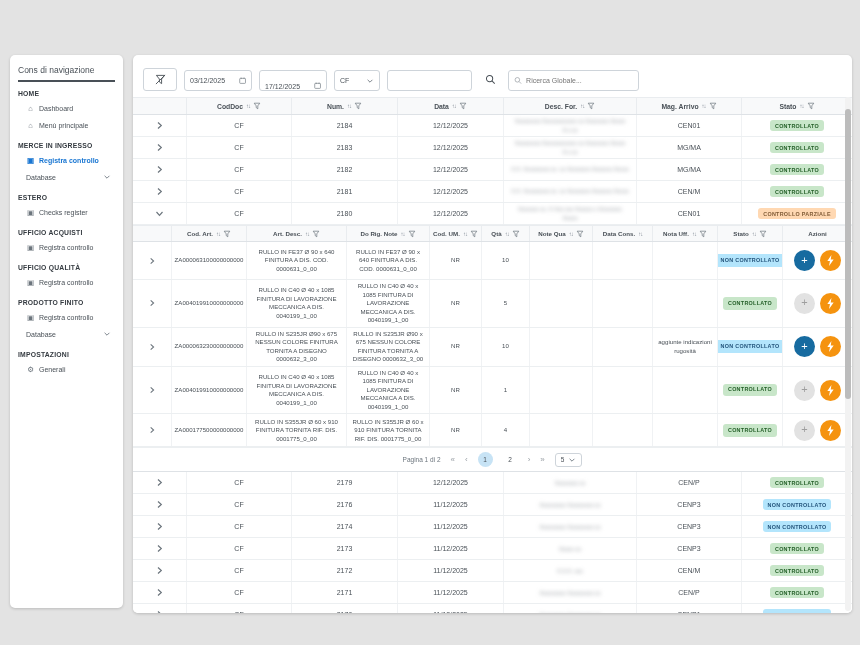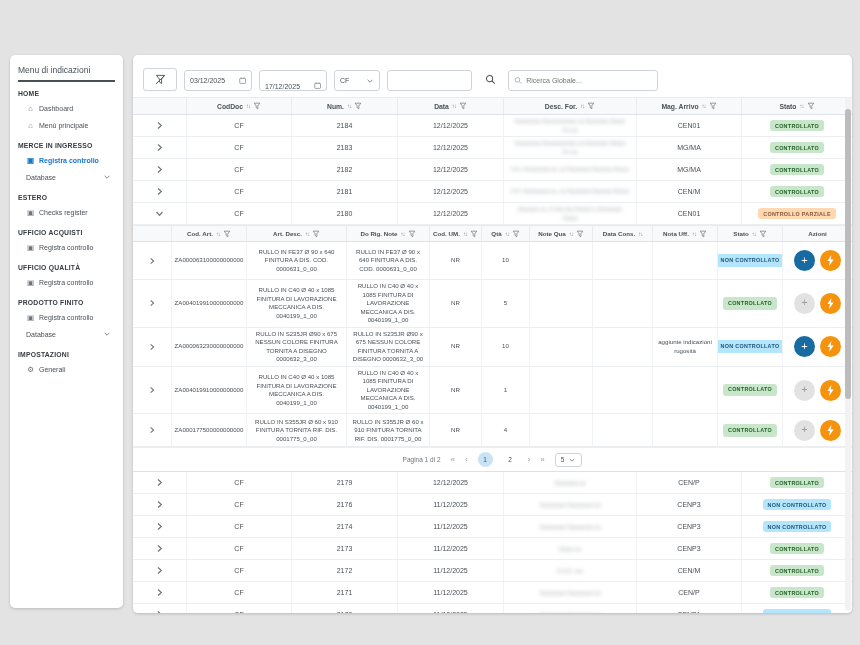--- a/index.html
+++ b/index.html
@@ -82,21 +82,21 @@
   svg.ic7 { width:8px; height:8px; }
   svg.ic9 { width:9px; height:9px; }
   svg.ic11 { width:11px; height:11px; }
 </style>
 </head>
 <body>
 
 <div class="stage">
 
   <aside class="sidebar">
-    <div class="sb-title">Menu di indicazioni</div>
+    <div class="sb-title">Cons di navigazione</div>
 
     <div class="sb-section">HOME</div>
     <div class="sb-item">
       <span class="ic">⌂</span>
       <span>Dashboard</span>
     </div>
     <div class="sb-item">
       <span class="ic">⌂</span>
       <span>Menù principale</span>
     </div>
@@ -205,21 +205,21 @@
         </div>
       </div>
 
       <button class="icon-btn">
         <svg class="ic11" viewBox="0 0 12 12">
           <circle cx="5" cy="5" r="3.4" fill="none" stroke="#495057" stroke-width="1.1"></circle>
           <line x1="7.6" y1="7.6" x2="10.6" y2="10.6" stroke="#495057" stroke-width="1.1"></line>
         </svg>
       </button>
 
-      <div class="fbox" style="width:150px;">
+      <div class="fbox" style="width:131px;">
         <svg class="ic9" viewBox="0 0 12 12">
           <circle cx="5" cy="5" r="3.4" fill="none" stroke="#9aa0a6" stroke-width="1.1"></circle>
           <line x1="7.6" y1="7.6" x2="10.6" y2="10.6" stroke="#9aa0a6" stroke-width="1.1"></line>
         </svg>
         <input placeholder="Ricerca Globale..." style="">
       </div>
     </div>
 
     <div class="thead g-main">
       <div class="hc"></div>

